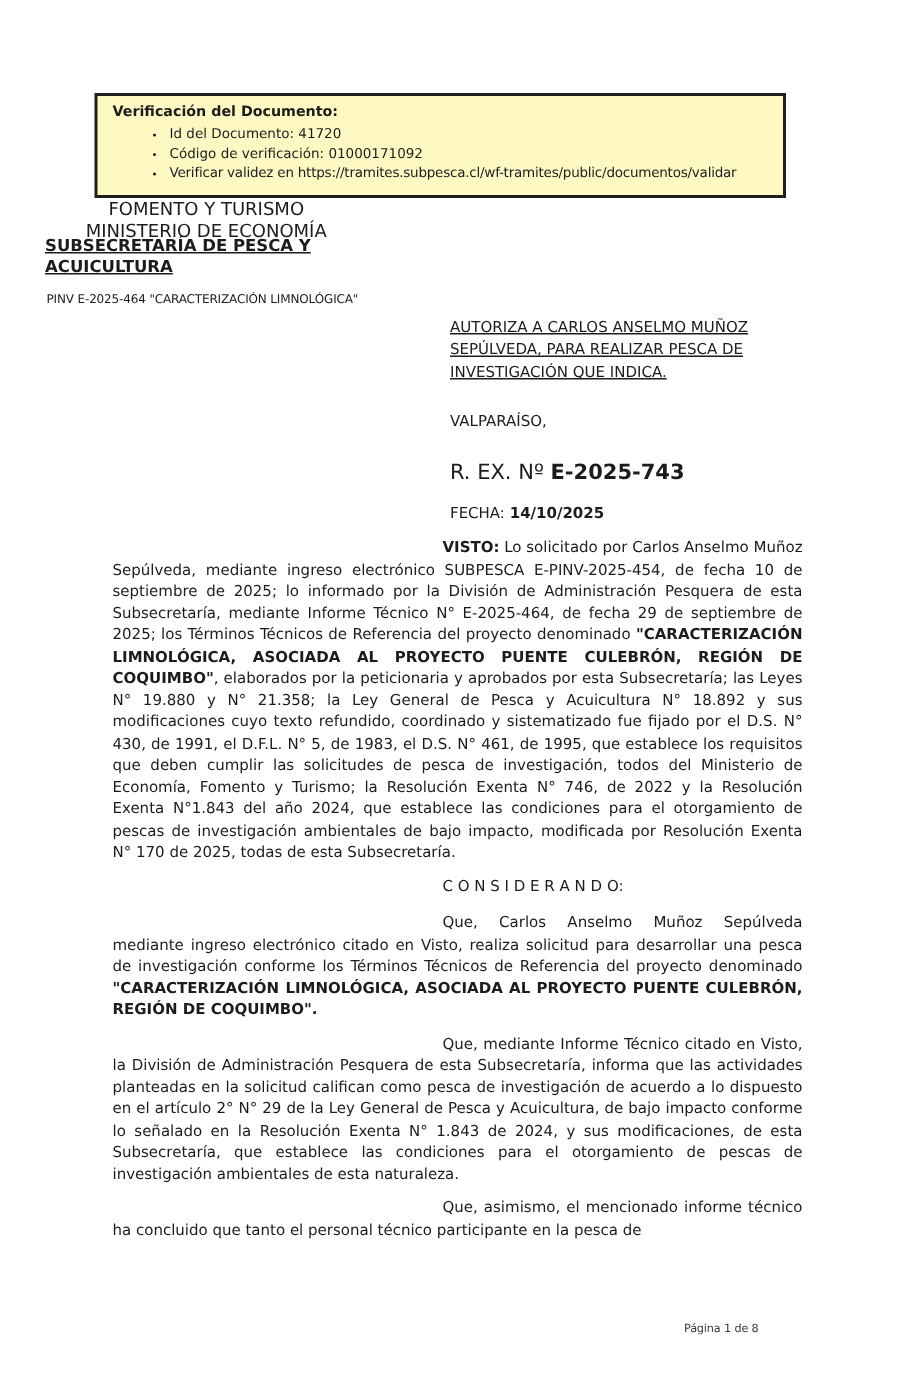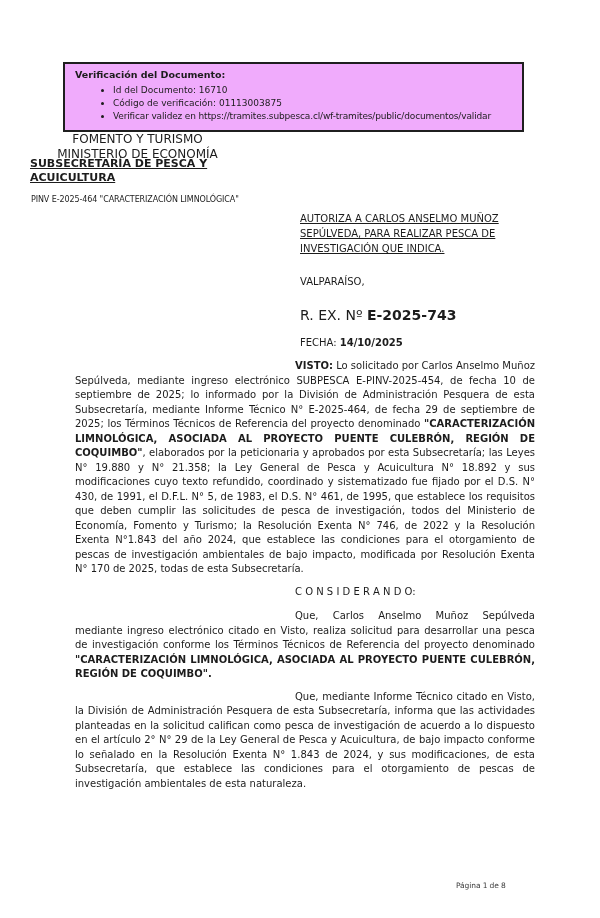--- a/index.html
+++ b/index.html
@@ -5,21 +5,21 @@
   html,body{margin:0;padding:0;}
   body{
     width:600px;height:918px;background:#ffffff;position:relative;
     font-family:"DejaVu Sans","Liberation Sans",sans-serif;color:#1c1c1c;
     overflow:hidden;
   }
   .b{font-weight:bold;}
   
   .verify-box{
     position:absolute;left:63px;top:62px;width:461px;box-sizing:border-box;
-    border:2px solid #1f1f1f;padding:5px 6px 7px 10px;background:#f0abfc;
+    border:2px solid #1f1f1f;padding:5px 6px 7px 10px;background:#fef9c3;
   }
   .verify-title{font-size:9.5px;font-weight:bold;line-height:12px;}
   .verify-list{margin:3px 0 0 0;padding:0 0 0 38px;list-style:disc;}
   .verify-list li{font-size:9px;line-height:13px;}
   .verify-list li.url{white-space:nowrap;letter-spacing:-0.15px;}
   
   .ministry{
     position:absolute;left:30px;top:132px;width:215px;text-align:center;
     font-size:12px;line-height:15px;
   }
@@ -46,22 +46,22 @@
     position:absolute;left:456px;top:881px;font-size:7.5px;color:#3a3a3a;
     letter-spacing:-0.1px;
   }
 </style>
 </head>
 <body>
 
 <div class="verify-box">
   <div class="verify-title">Verificación del Documento:</div>
   <ul class="verify-list">
-    <li>Id del Documento: 16710</li>
-    <li>Código de verificación: 01113003875</li>
+    <li>Id del Documento: 41720</li>
+    <li>Código de verificación: 01000171092</li>
     <li class="url">Verificar validez en https://tramites.subpesca.cl/wf-tramites/public/documentos/validar</li>
   </ul>
 </div>
 
 <div class="ministry">
   <div>FOMENTO Y TURISMO</div>
   <div>MINISTERIO DE ECONOMÍA</div>
 </div>
 
 <div class="subsecretaria">SUBSECRETARÍA DE PESCA Y ACUICULTURA</div>
@@ -78,15 +78,16 @@
 
 <div class="fecha">
   <span>FECHA: </span><span class="b">14/10/2025</span>
 </div>
 
 <div class="doc-body">
   <p><span class="b">VISTO:</span><span> Lo solicitado por Carlos Anselmo Muñoz Sepúlveda, mediante ingreso electrónico SUBPESCA E-PINV-2025-454, de fecha 10 de septiembre de 2025; lo informado por la División de Administración Pesquera de esta Subsecretaría, mediante Informe Técnico N° E-2025-464, de fecha 29 de septiembre de 2025; los Términos Técnicos de Referencia del proyecto denominado </span><span class="b">"CARACTERIZACIÓN LIMNOLÓGICA, ASOCIADA AL PROYECTO PUENTE CULEBRÓN, REGIÓN DE COQUIMBO"</span><span>, elaborados por la peticionaria y aprobados por esta Subsecretaría; las Leyes N° 19.880 y N° 21.358; la Ley General de Pesca y Acuicultura N° 18.892 y sus modificaciones cuyo texto refundido, coordinado y sistematizado fue fijado por el D.S. N° 430, de 1991, el D.F.L. N° 5, de 1983, el D.S. N° 461, de 1995, que establece los requisitos que deben cumplir las solicitudes de pesca de investigación, todos del Ministerio de Economía, Fomento y Turismo; la Resolución Exenta N° 746, de 2022 y la Resolución Exenta N°1.843 del año 2024, que establece las condiciones para el otorgamiento de pescas de investigación ambientales de bajo impacto, modificada por Resolución Exenta N° 170 de 2025, todas de esta Subsecretaría.</span></p>
   <div class="considerando">C O N S I D E R A N D O:</div>
   <p><span>Que, Carlos Anselmo Muñoz Sepúlveda mediante ingreso electrónico citado en Visto, realiza solicitud para desarrollar una pesca de investigación conforme los Términos Técnicos de Referencia del proyecto denominado </span><span class="b">"CARACTERIZACIÓN LIMNOLÓGICA, ASOCIADA AL PROYECTO PUENTE CULEBRÓN, REGIÓN DE COQUIMBO".</span></p>
   <p><span>Que, mediante Informe Técnico citado en Visto, la División de Administración Pesquera de esta Subsecretaría, informa que las actividades planteadas en la solicitud califican como pesca de investigación de acuerdo a lo dispuesto en el artículo 2° N° 29 de la Ley General de Pesca y Acuicultura, de bajo impacto conforme lo señalado en la Resolución Exenta N° 1.843 de 2024, y sus modificaciones, de esta Subsecretaría, que establece las condiciones para el otorgamiento de pescas de investigación ambientales de esta naturaleza.</span></p>
+  <p><span>Que, asimismo, el mencionado informe técnico ha concluido que tanto el personal técnico participante en la pesca de</span></p>
 </div>
 
 <div class="page-footer">Página 1 de 8</div>
 
 </body></html>

